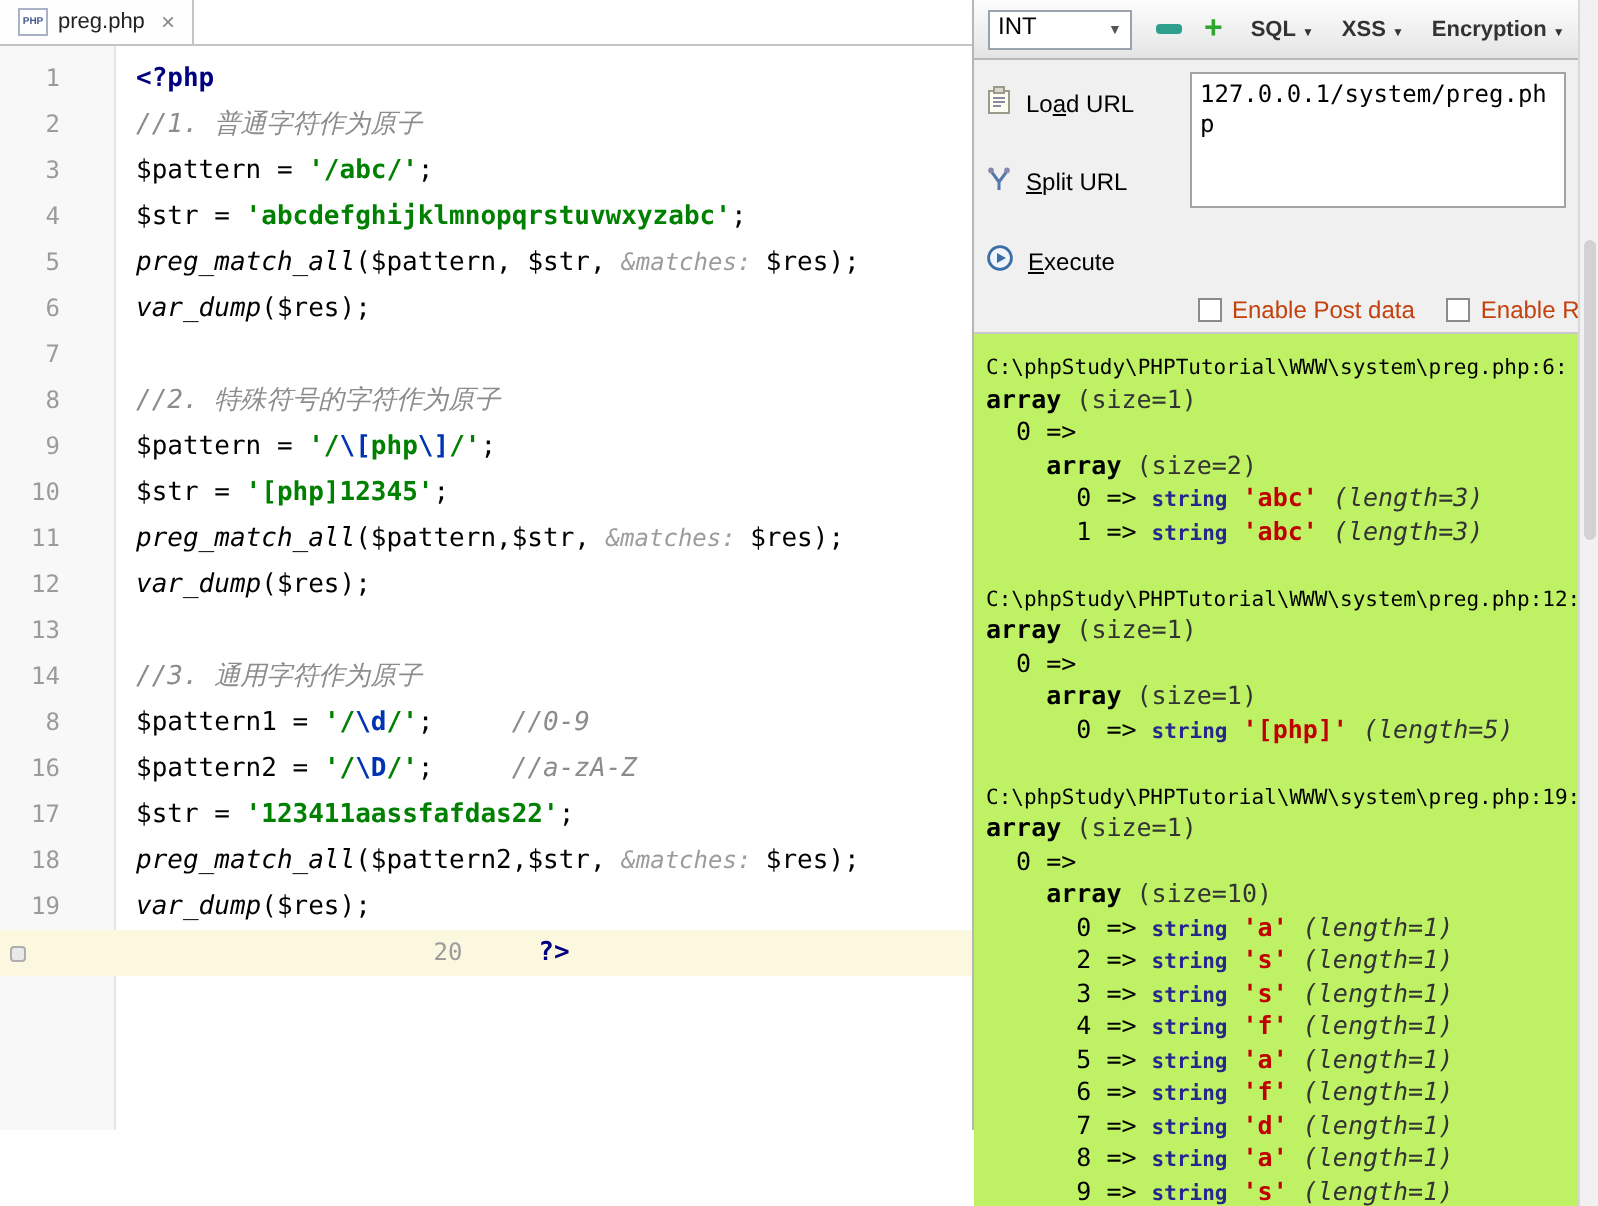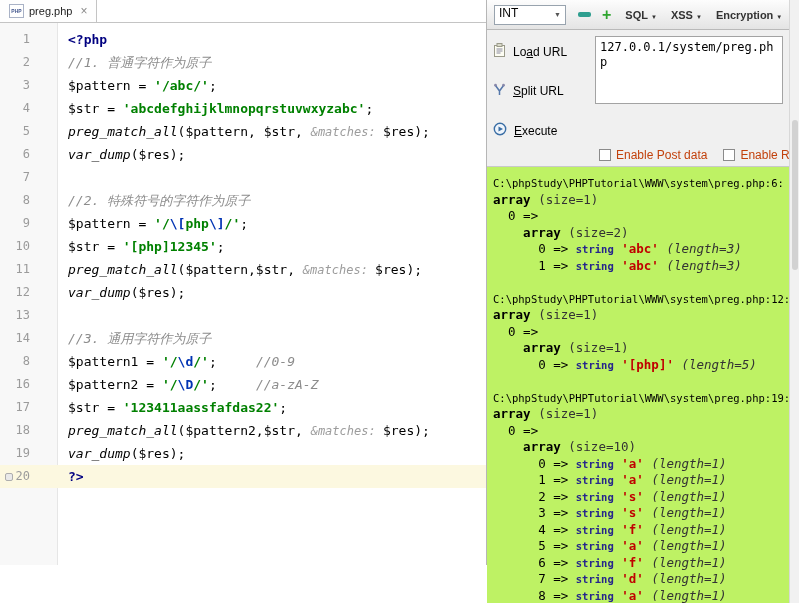--- a/index.html
+++ b/index.html
@@ -14,21 +14,21 @@
          border-right:1px solid #c4c4c4; font-size:11px; color:#222; }
   .php-icon { width:15px; height:14px; border:1px solid #a9b2c6; background:#fff; color:#44588e;
               font-size:5px; font-weight:bold; display:flex; align-items:center; justify-content:center;
               font-family:"Liberation Sans", sans-serif; }
   .tab-close { color:#8a8a8a; font-size:12px; line-height:1; margin-left:3px; cursor:default; }
 
   .editor { flex:1; overflow:hidden; padding-top:5px;
             font:13px/23px "DejaVu Sans Mono", monospace; color:#000;
             background:linear-gradient(to right,#f8f8f8 0,#f8f8f8 57px,#e6e6e6 57px,#e6e6e6 58px,#ffffff 58px); }
   .editor .tline { display:flex; height:23px; white-space:pre; position:relative; }
-  .editor .tline.current { background:#fcf8e0; }
+  .editor .tline.current { background:#fcf8e0;justify-content:center; }
   .editor .gut { width:30px; flex:none; text-align:right; color:#9b9b9b; font-size:12px; }
   .editor .lc { padding-left:38px; }
   .gicon { position:absolute; left:5px; top:8px; width:8px; height:8px;
            border:1px solid #adadad; border-radius:2px; background:#e9e9e9; }
 
   
   .tk-tag { color:#000080; font-weight:bold; }
   .tk-cmt { color:#8c8c8c; font-style:italic; }
   .tk-var { color:#000; }
   .tk-pln { color:#000; }
@@ -199,27 +199,27 @@
         <div class="tline"><span class="lc"><span class="tk-oarr">array</span><span class="tk-opln"> </span><span class="tk-osize">(size=1)</span></span></div>
         <div class="tline"><span class="lc"><span class="tk-opln">  0 =&gt; </span></span></div>
         <div class="tline"><span class="lc"><span class="tk-opln">    </span><span class="tk-oarr">array</span><span class="tk-opln"> </span><span class="tk-osize">(size=1)</span></span></div>
         <div class="tline"><span class="lc"><span class="tk-opln">      0 =&gt; </span><span class="tk-otype">string</span><span class="tk-opln"> </span><span class="tk-oval">'[php]'</span><span class="tk-opln"> </span><span class="tk-olen">(length=5)</span></span></div>
         <div class="tline"><span class="lc">​</span></div>
         <div class="tline"><span class="lc"><span class="tk-opath">C:\phpStudy\PHPTutorial\WWW\system\preg.php:19:</span></span></div>
         <div class="tline"><span class="lc"><span class="tk-oarr">array</span><span class="tk-opln"> </span><span class="tk-osize">(size=1)</span></span></div>
         <div class="tline"><span class="lc"><span class="tk-opln">  0 =&gt; </span></span></div>
         <div class="tline"><span class="lc"><span class="tk-opln">    </span><span class="tk-oarr">array</span><span class="tk-opln"> </span><span class="tk-osize">(size=10)</span></span></div>
         <div class="tline"><span class="lc"><span class="tk-opln">      0 =&gt; </span><span class="tk-otype">string</span><span class="tk-opln"> </span><span class="tk-oval">'a'</span><span class="tk-opln"> </span><span class="tk-olen">(length=1)</span></span></div>
-        <div class="tline"><span class="lc"><span class="tk-opln">      1 =&gt; </span><span class="tk-otype">string</span><span class="tk-opln"> </span><span class="tk-oval">'a'</span><span class="tk-opln"> </span><span class="tk-olen">(length=1)</span></span></div>
         <div class="tline"><span class="lc"><span class="tk-opln">      2 =&gt; </span><span class="tk-otype">string</span><span class="tk-opln"> </span><span class="tk-oval">'s'</span><span class="tk-opln"> </span><span class="tk-olen">(length=1)</span></span></div>
         <div class="tline"><span class="lc"><span class="tk-opln">      3 =&gt; </span><span class="tk-otype">string</span><span class="tk-opln"> </span><span class="tk-oval">'s'</span><span class="tk-opln"> </span><span class="tk-olen">(length=1)</span></span></div>
         <div class="tline"><span class="lc"><span class="tk-opln">      4 =&gt; </span><span class="tk-otype">string</span><span class="tk-opln"> </span><span class="tk-oval">'f'</span><span class="tk-opln"> </span><span class="tk-olen">(length=1)</span></span></div>
         <div class="tline"><span class="lc"><span class="tk-opln">      5 =&gt; </span><span class="tk-otype">string</span><span class="tk-opln"> </span><span class="tk-oval">'a'</span><span class="tk-opln"> </span><span class="tk-olen">(length=1)</span></span></div>
         <div class="tline"><span class="lc"><span class="tk-opln">      6 =&gt; </span><span class="tk-otype">string</span><span class="tk-opln"> </span><span class="tk-oval">'f'</span><span class="tk-opln"> </span><span class="tk-olen">(length=1)</span></span></div>
         <div class="tline"><span class="lc"><span class="tk-opln">      7 =&gt; </span><span class="tk-otype">string</span><span class="tk-opln"> </span><span class="tk-oval">'d'</span><span class="tk-opln"> </span><span class="tk-olen">(length=1)</span></span></div>
         <div class="tline"><span class="lc"><span class="tk-opln">      8 =&gt; </span><span class="tk-otype">string</span><span class="tk-opln"> </span><span class="tk-oval">'a'</span><span class="tk-opln"> </span><span class="tk-olen">(length=1)</span></span></div>
+        <div class="tline"><span class="lc"><span class="tk-opln">      9 =&gt; </span><span class="tk-otype">string</span><span class="tk-opln"> </span><span class="tk-oval">'s'</span><span class="tk-opln"> </span><span class="tk-olen">(length=1)</span></span></div>
       </div>
 
     <div class="vscroll">
       <div class="vthumb"></div>
     </div>
   </div>
 </div>
 
 </body></html>

